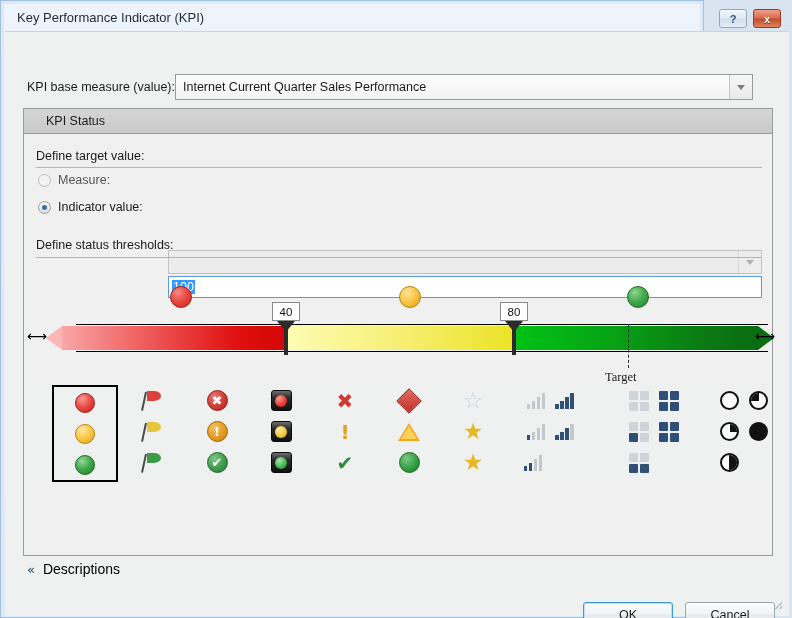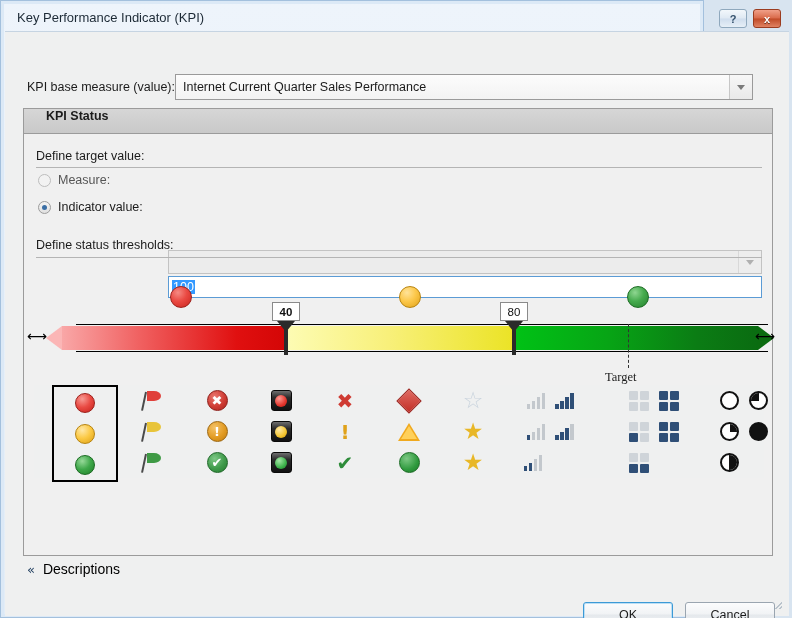--- a/index.html
+++ b/index.html
@@ -103,21 +103,21 @@
     position: absolute; left: 18px; top: 76px;
     width: 750px; height: 448px;
     box-sizing: border-box;
     border: 1px solid #9b9b9b;
     background: #f0f0f0;
   }
   #kpi-group-header {
     height: 24px;
     background: linear-gradient(to bottom,#d6d6d6,#c9c9c9);
     border-bottom: 1px solid #9b9b9b;
-    display: flex;  font-weight: bold;
+    display: flex; align-items: center;
   }
   #kpi-group-title {
     padding-left: 22px; font-size: 12.5px; color: #1b1b1b;
   }
 
   .sec-label {
     position: absolute;
     font-size: 12.5px; color: #1b1b1b;
   }
   .sec-rule {
@@ -477,21 +477,21 @@
 
       <div class="sec-label" style="left:12px; top:129px;">Define status thresholds:</div>
       <div class="sec-rule" style="left:12px; top:148px; width:726px;"></div>
 
       <div id="thresh-area">
 
         <div class="status-ball ball-red" style="left:146px; top:177px;"></div>
         <div class="status-ball ball-yellow" style="left:375px; top:177px;"></div>
         <div class="status-ball ball-green" style="left:603px; top:177px;"></div>
 
-        <div class="thresh-box" style="left:248px; top:193px;font-weight:bold;">40</div>
+        <div class="thresh-box" style="left:248px; top:193px;">40</div>
         <div class="thresh-box" style="left:476px; top:193px;">80</div>
 
         <div id="bar-line-top" style="left:52px; top:215px; width:692px;"></div>
         <div id="bar-line-bot" style="left:52px; top:242px; width:692px;"></div>
 
         <div id="arrow-left" style="left:22px; top:217px;"></div>
         <div class="tip-arrow" style="left:3px; top:220px;">⟷</div>
 
         <div class="band band-red" style="left:38px;  top:217px; width:224px;"></div>
         <div class="band band-yellow" style="left:262px; top:217px; width:228px;"></div>

